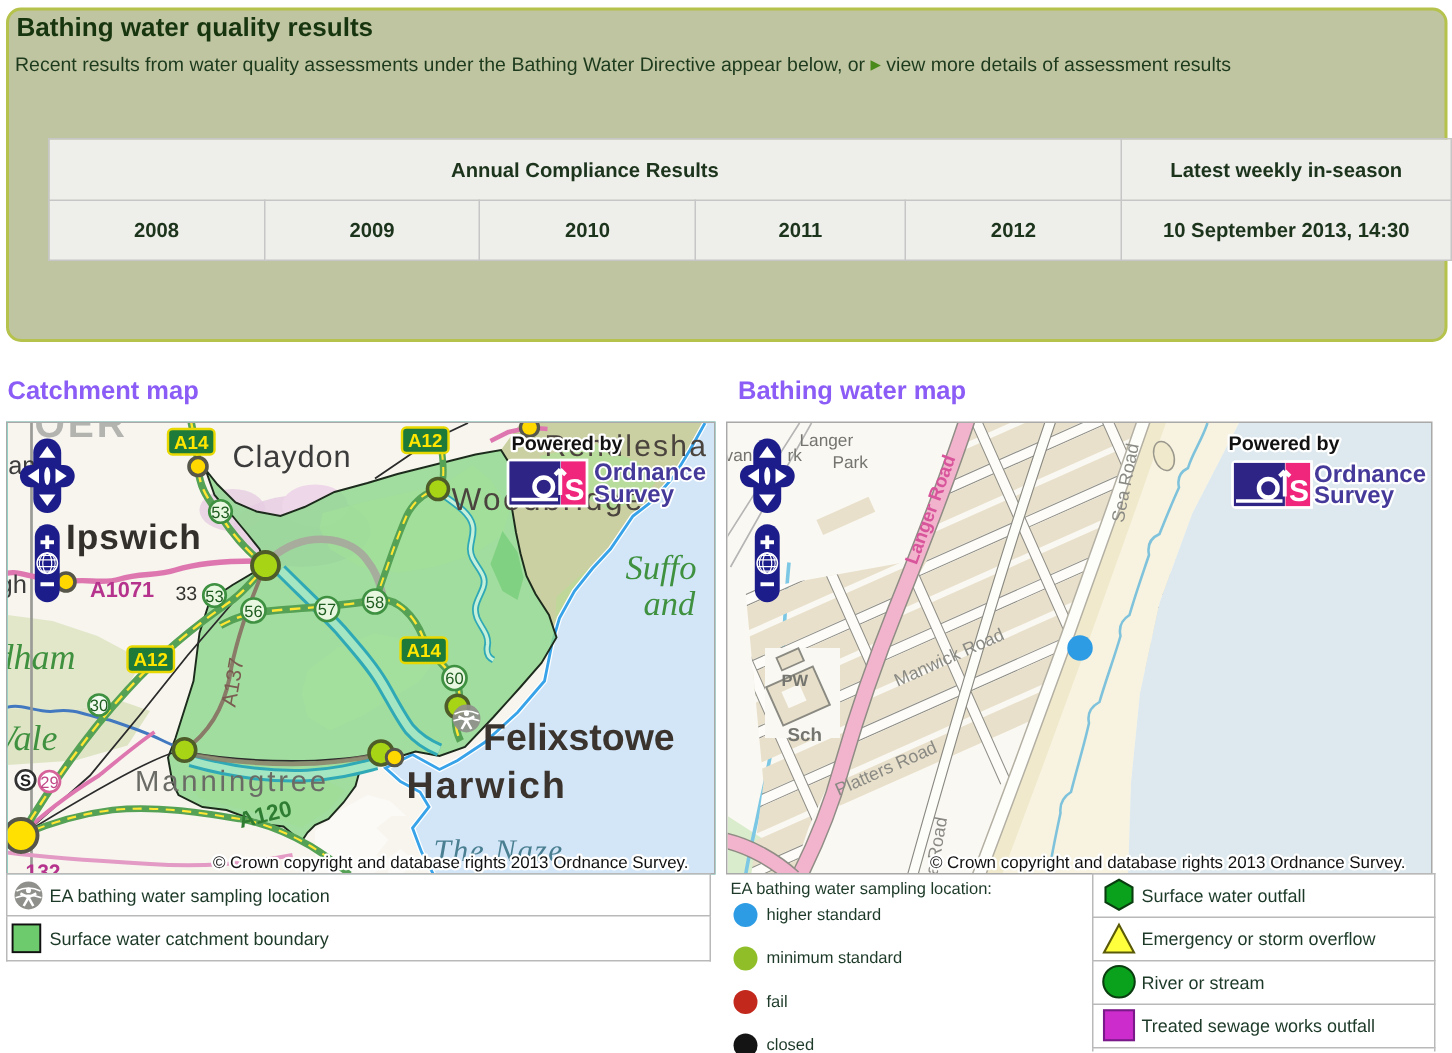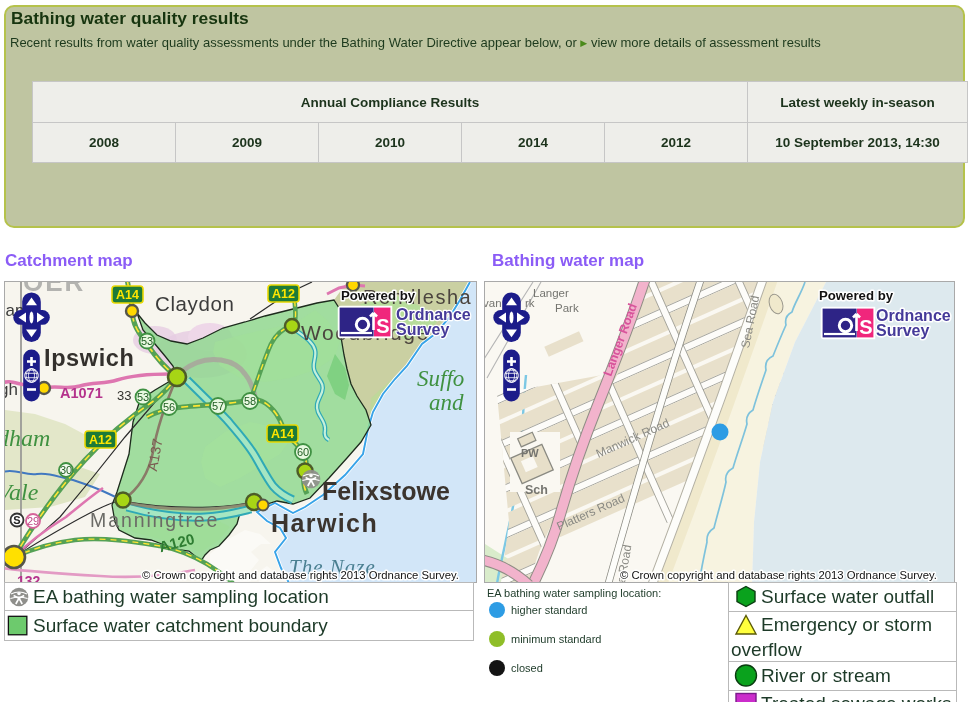--- a/index.html
+++ b/index.html
@@ -12,41 +12,41 @@
 table.res{border-collapse:collapse;table-layout:fixed;}
 table.res td,table.res th{border:1px solid #c6c6c6;font-size:13.5px;color:#1c331c;text-align:center;padding:0;}
 table.res .hdr{background:#eeeeea;font-weight:bold;}
 .dot{display:inline-block;width:19px;height:19px;border-radius:50%;background:#2d9ce4;}
 .h2{font-size:17px;font-weight:bold;color:#8b5cf6;}
 .r3 td{vertical-align:top;background:#fff;}
 .r3 .dot{margin-top:13px;}
 .hlbl{margin-top:6px;font-size:13.5px;color:#1c331c;}
 .mapbox{border:1px solid #a9a9a9;background:#5eead4;overflow:hidden;}
 .legtbl{border-collapse:collapse;}
-.legtbl td{border:1px solid #b9b9b9;font-size:19px;color:#1d3a28;padding:0 0 0 2px;background:#fff;}
+.legtbl td{border:1px solid #b9b9b9;font-size:12px;color:#1d3a28;padding:0 0 0 2px;background:#fff;}
 .leglist{font-size:11px;color:#1d3a28;}
 </style>
 </head>
 <body>
 <div id="topbox" class="abs"></div>
 <div id="h1" class="abs">Bathing water quality results</div>
 <div id="sub" class="abs">Recent results from water quality assessments under the Bathing Water Directive appear below, or <span class="arr">▶</span> view more details of assessment results</div>
 
-<div class="abs" style="left:10px;top:81px;padding-left:22px;">
+<div class="abs" style="left:10px;top:92px;padding-left:22px;">
 <table class="res">
 <tbody>
         <tr class="r1">
           <td class="hdr" colspan="5" style="width:726px;height:40px;">Annual Compliance Results</td>
           <td class="hdr" style="width:219px;">Latest weekly in-season</td>
         </tr>
 <tr class="r2">
           <td class="hdr" style="height:39px;">2008</td>
           <td class="hdr">2009</td>
           <td class="hdr">2010</td>
-          <td class="hdr">2014</td>
+          <td class="hdr">2011</td>
           <td class="hdr">2012</td>
           <td class="hdr">10 September 2013, 14:30</td>
         </tr>
 </tbody>
     </table>
 </div>
 
 <div class="abs h2" style="left:5px;top:251px;">Catchment map</div>
 <div class="abs h2" style="left:492px;top:251px;">Bathing water map</div>
 
@@ -449,20 +449,21 @@
             </svg><span style="vertical-align:middle;">Surface water catchment boundary</span></td>
         </tr>
 </tbody>
     </table>
 </div>
 
 <div class="abs leglist" style="left:487px;top:587px;">EA bathing water sampling location:</div>
 <div class="abs leglist" style="left:488px;top:602px;width:240px;">
 <div style="height:29px;"><span style="display:inline-block;width:16px;height:16px;border-radius:50%;background:#2d9ce4;vertical-align:middle;margin:0 6px 0 1px;"></span><span style="vertical-align:middle;">higher standard</span></div>
 <div style="height:29px;"><span style="display:inline-block;width:16px;height:16px;border-radius:50%;background:#8fbe28;vertical-align:middle;margin:0 6px 0 1px;"></span><span style="vertical-align:middle;">minimum standard</span></div>
+<div style="height:29px;"><span style="display:inline-block;width:16px;height:16px;border-radius:50%;background:#c2281c;vertical-align:middle;margin:0 6px 0 1px;"></span><span style="vertical-align:middle;">fail</span></div>
 <div style="height:29px;"><span style="display:inline-block;width:16px;height:16px;border-radius:50%;background:#141414;vertical-align:middle;margin:0 6px 0 1px;"></span><span style="vertical-align:middle;">closed</span></div>
 </div>
 
 <div class="abs" style="left:728px;top:582px;">
 <table class="legtbl">
 <tbody>
         <tr>
           <td style="width:225px;height:28px;"><svg width="30" height="26" viewBox="0 0 30 26" style="vertical-align:middle;">
               <polygon points="15,2.5 24,7.5 24,17.5 15,22.5 6,17.5 6,7.5" fill="#0aa21d" stroke="#0a3d10" stroke-width="1.4"></polygon>
             </svg><span style="vertical-align:middle;">Surface water outfall</span></td>

